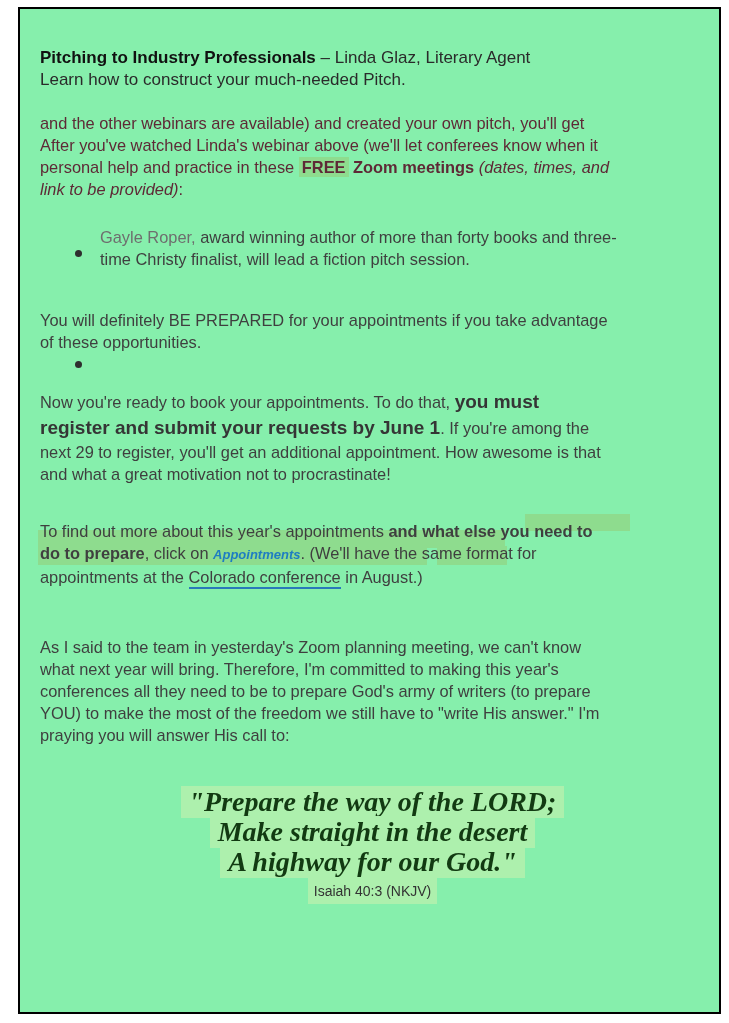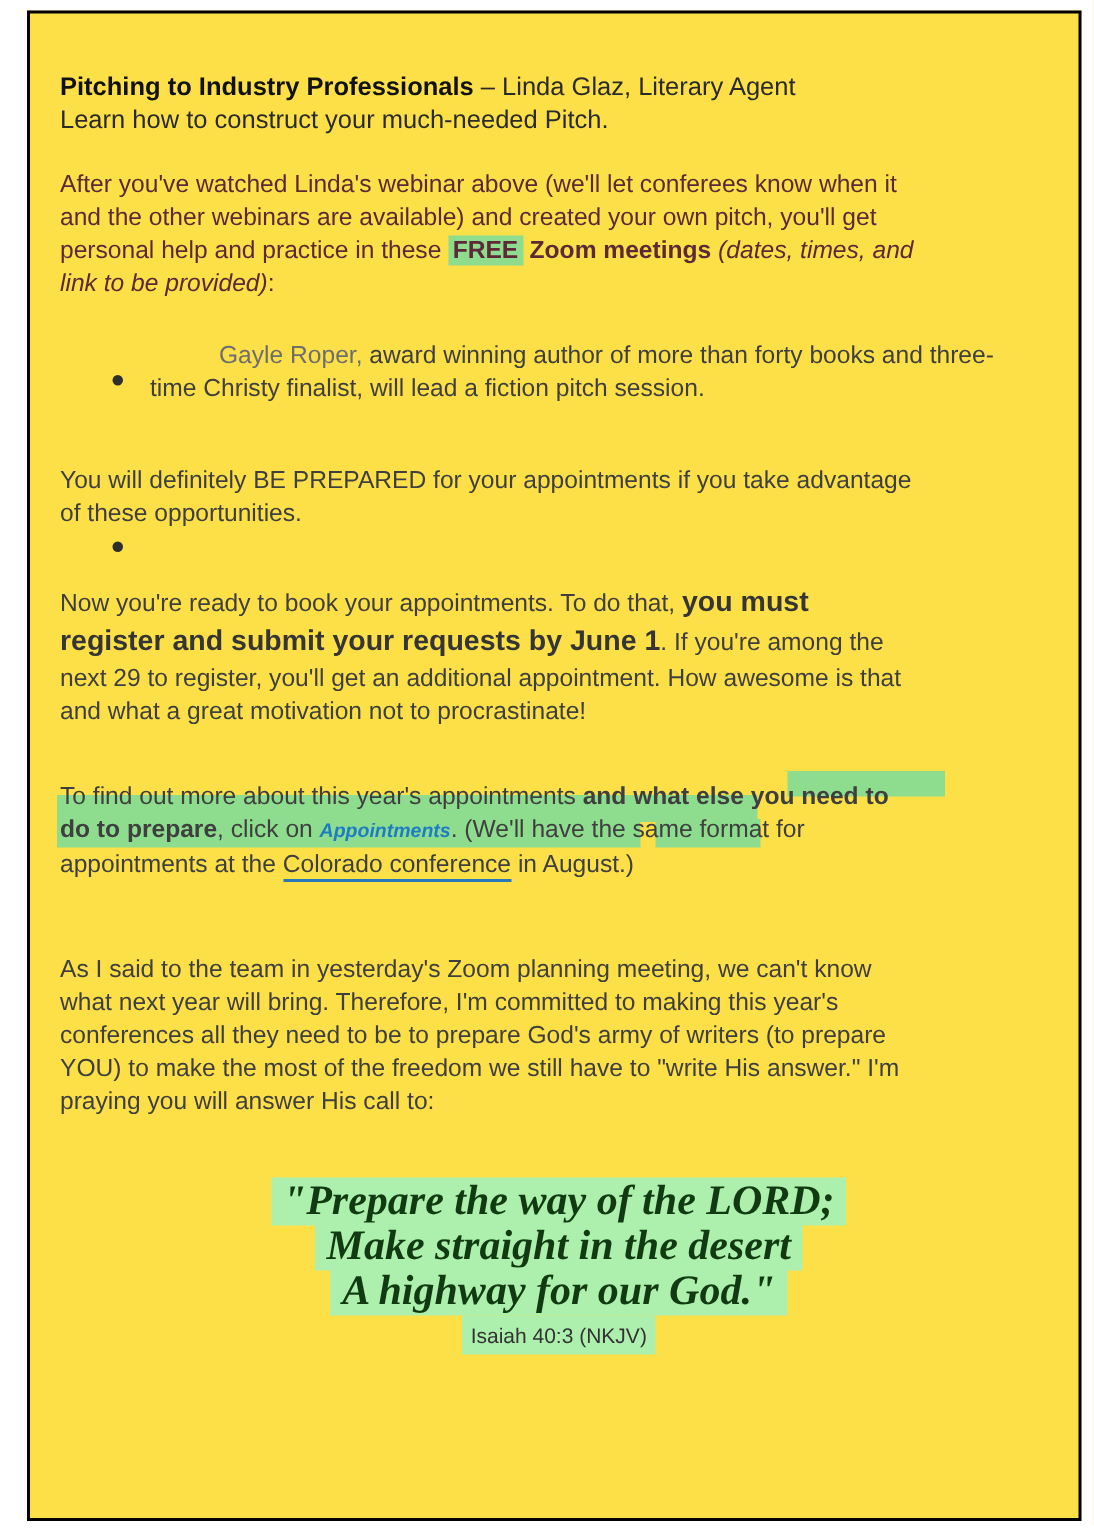--- a/index.html
+++ b/index.html
@@ -8,21 +8,21 @@
     width: 729px; height: 1023px;
     font-family: "Liberation Sans", "DejaVu Sans", sans-serif;
     color: #3f3f3f;
     overflow: hidden;
   }
   .page {
     position: relative;
     margin: 7px 0 0 18px;
     width: 703px; height: 1007px;
     border: 2px solid #000;
-    background: #fde047;
+    background: #86efac;
     padding: 38px 14px 0 20px;
   }
   .line { white-space: nowrap; font-size: 16.4px; line-height: 22px; position: relative; z-index: 2; }
 
   
   .title-block .line { font-size: 17px; color: #2a2a2a; }
   .title-bold { font-weight: bold; color: #111; }
 
   
   .intro { margin-top: 21px; color: #5e2936; }
@@ -34,21 +34,21 @@
   
   .bullet-text { padding-left: 60px; }
   .bullet-item-1 { margin-top: 45px; }
   .bullet-item-2 { margin-top: 26px; }
   .dot {
     position: absolute; width: 7px; height: 7px; border-radius: 50%;
     background: #2e2e2e; left: 55px; z-index: 2;
   }
   .dot-1 { top: 241px; }
   .dot-2 { top: 352px; }
-  .gray-name { color: #6e6e6e; margin-left: 46px; }
+  .gray-name { color: #6e6e6e; }
 
   
   .p-prepared { margin-top: 39px; }
   .p-register { margin-top: 36px; }
   .p-register .l1 { line-height: 25px; }
   .p-register .l2 { line-height: 26px; }
   .big-bold { font-weight: bold; font-size: 19px; color: #353535; }
   .p-findout { margin-top: 35px; }
   .p-asisaid { margin-top: 48px; }
 
@@ -95,22 +95,22 @@
 
   <div class="dot dot-1"></div>
   <div class="dot dot-2"></div>
 
   <div class="title-block">
     <div class="line"><span class="title-bold">Pitching to Industry Professionals</span><span> – Linda Glaz, Literary Agent</span></div>
     <div class="line">Learn how to construct your much-needed Pitch.</div>
   </div>
 
   <div class="intro">
+    <div class="line">and the other webinars are available) and created your own pitch, you'll get</div>
     <div class="line">After you've watched Linda's webinar above (we'll let conferees know when it</div>
-    <div class="line">and the other webinars are available) and created your own pitch, you'll get</div>
     <div class="line"><span>personal help and practice in these </span><span class="hl-free">FREE</span><span class="b"> Zoom meetings </span><span class="i">(dates, times, and</span></div>
     <div class="line"><span class="i">link to be provided)</span><span>:</span></div>
   </div>
 
   <div>
     <div class="bullet-item-2 bullet-text">
       <div class="line"><span class="gray-name">Gayle Roper,</span><span> award winning author of more than forty books and three-</span></div>
       <div class="line">time Christy finalist, will lead a fiction pitch session.</div>
     </div>
   </div>

